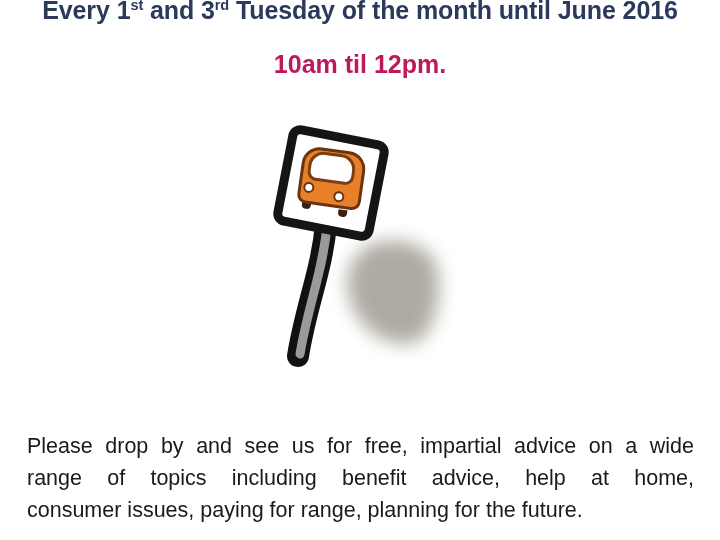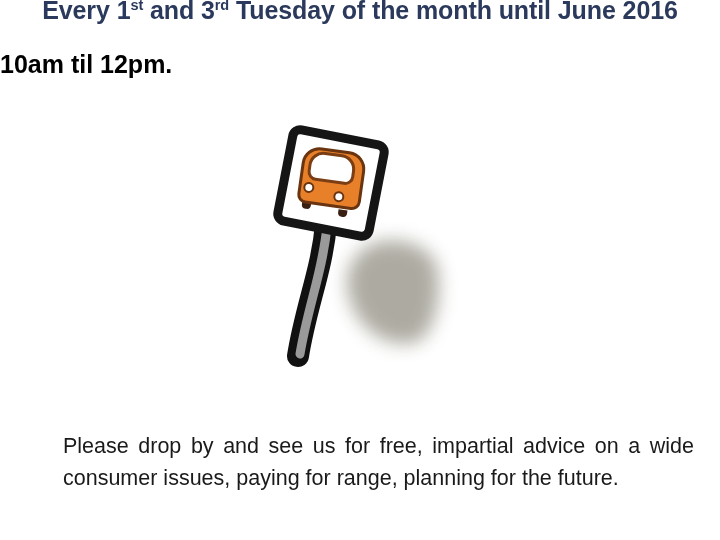--- a/index.html
+++ b/index.html
@@ -41,24 +41,24 @@
     vertical-align: super;
     line-height: 0;
     font-weight: bold;
   }
 
   .time-line {
     position: absolute;
     left: 0;
     top: 50px;
     width: 720px;
-    text-align: left;
+    text-align: center;
     font-size: 25px;
     font-weight: bold;
-    color: #000000;
+    color: #be185d;
     white-space: nowrap;
   }
 
   
   .illustration {
     position: absolute;
     left: 260px;
     top: 120px;
     width: 220px;
     height: 270px;
@@ -164,21 +164,21 @@
     position: absolute;
     left: 27px;
     top: 430px;
     width: 667px;
     font-size: 21.5px;
     line-height: 32px;
     color: #1a1a1a;
     text-align: justify;
     text-justify: inter-word;
   }
-  .blurb > span { display: block; margin-left: 36px; }
+  .blurb > span { display: block; }
 </style>
 </head>
 <body>
 
 <div class="poster">
 
   <div class="schedule-line"><span>Every 1</span><sup>st</sup><span> and 3</span><sup>rd</sup><span> Tuesday of the month until June 2016</span></div>
 
   <div class="time-line">10am til 12pm.</div>
 
@@ -203,16 +203,17 @@
         <div class="bus-body"></div>
         <div class="bus-window"></div>
         <div class="bus-light left"></div>
         <div class="bus-light right"></div>
       </div>
     </div>
   </div>
 
   <div class="blurb">
     <span style="text-align-last: justify;">Please drop by and see us for free, impartial advice on a wide</span>
+    <span style="text-align-last: justify;">range of topics including benefit advice, help at home,</span>
     <span>consumer issues, paying for range, planning for the future.</span>
   </div>
 
 </div>
 
 </body></html>

